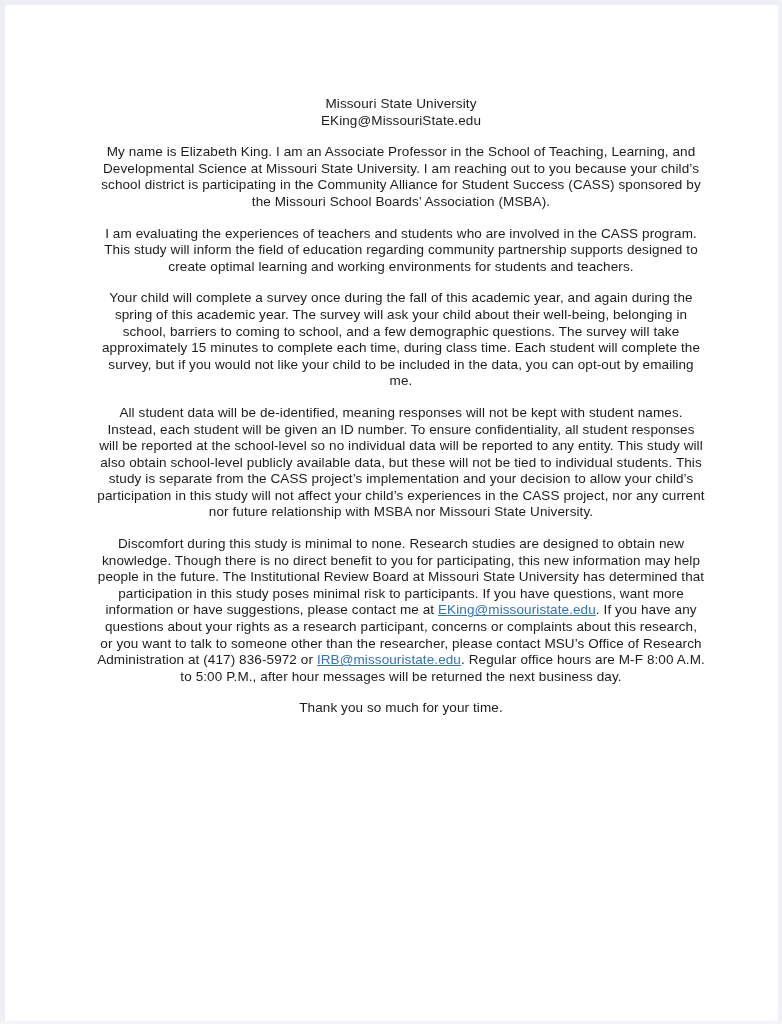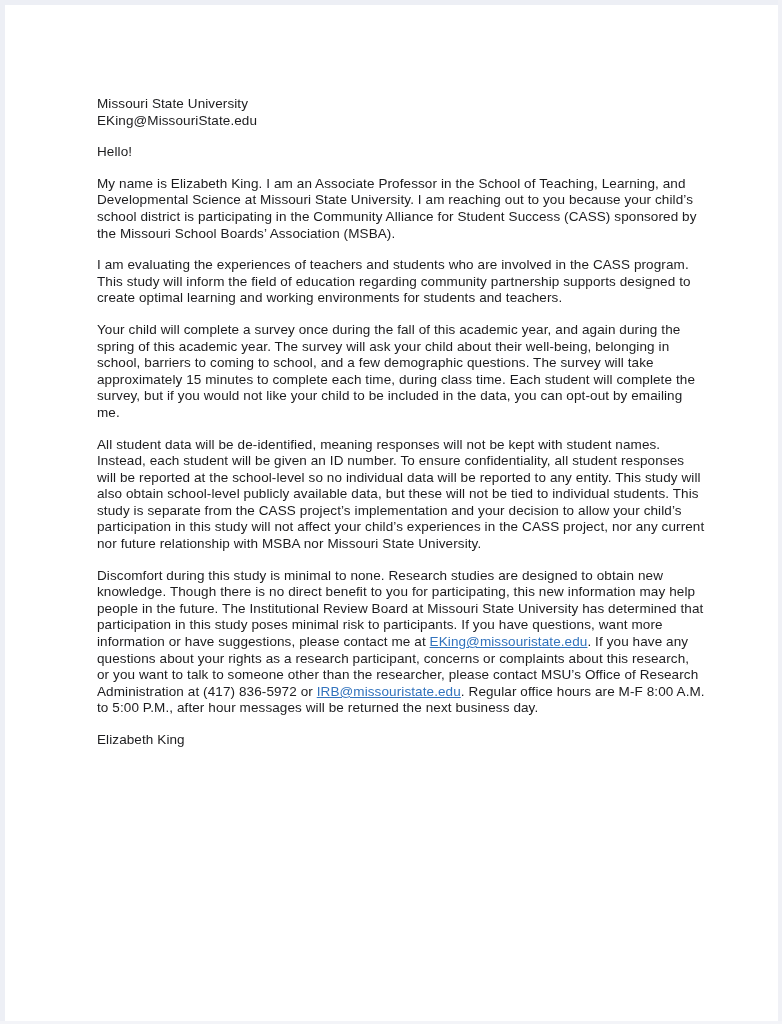--- a/index.html
+++ b/index.html
@@ -27,20 +27,21 @@
     width: 782px; height: 1024px;
     box-sizing: border-box;
     padding: 96px 0 0 97px;
   }
   .letter-body {
     width: 608px;
     color: #1c1c1e;
     font-size: 13.5px;
     line-height: 16.6px;
     letter-spacing: 0.1px;
+    text-align: center;
   }
   .letter-body p {
     margin: 0 0 15px 0;
   }
   .sender-block div { white-space: nowrap; }
   .sender-block { margin-bottom: 15px; }
   .greeting { margin-top: 14px; }
   a.email-link {
     color: #3273bd;
     text-decoration: underline;
@@ -57,30 +58,29 @@
 <div class="edge edge-bottom"></div>
 
 <div class="page">
   <div class="letter-body">
 
     <div class="sender-block">
       <div>Missouri State University</div>
       <div>EKing@MissouriState.edu</div>
     </div>
 
-    <p class="greeting">Hello!</p>
 
     <p>My name is Elizabeth King. I am an Associate Professor in the School of Teaching, Learning, and Developmental Science at Missouri State University. I am reaching out to you because your child’s school district is participating in the Community Alliance for Student Success (CASS) sponsored by the Missouri School Boards’ Association (MSBA).</p>
 
     <p>I am evaluating the experiences of teachers and students who are involved in the CASS program. This study will inform the field of education regarding community partnership supports designed to create optimal learning and working environments for students and teachers.</p>
 
     <p>Your child will complete a survey once during the fall of this academic year, and again during the spring of this academic year. The survey will ask your child about their well-being, belonging in school, barriers to coming to school, and a few demographic questions. The survey will take approximately 15 minutes to complete each time, during class time. Each student will complete the survey, but if you would not like your child to be included in the data, you can opt-out by emailing me.</p>
 
     <p>All student data will be de-identified, meaning responses will not be kept with student names. Instead, each student will be given an ID number. To ensure confidentiality, all student responses will be reported at the school-level so no individual data will be reported to any entity. This study will also obtain school-level publicly available data, but these will not be tied to individual students. This study is separate from the CASS project’s implementation and your decision to allow your child’s participation in this study will not affect your child’s experiences in the CASS project, nor any current nor future relationship with MSBA nor Missouri State University.</p>
 
     <p><span>Discomfort during this study is minimal to none. Research studies are designed to obtain new knowledge. Though there is no direct benefit to you for participating, this new information may help people in the future. The Institutional Review Board at Missouri State University has determined that participation in this study poses minimal risk to participants. If you have questions, want more information or have suggestions, please contact me at </span><a class="email-link">EKing@missouristate.edu</a><span>. If you have any questions about your rights as a research participant, concerns or complaints about this research, or you want to talk to someone other than the researcher, please contact MSU’s Office of Research Administration at (417) 836-5972 or </span><a class="email-link">IRB@missouristate.edu</a><span>. Regular office hours are M-F 8:00 A.M. to 5:00 P.M., after hour messages will be returned the next business day.</span></p>
 
 
+    <p class="closing">Thank you so much for your time.</p>
 
-    <p class="signature">Elizabeth King</p>
 
   </div>
 </div>
 
 </body></html>

